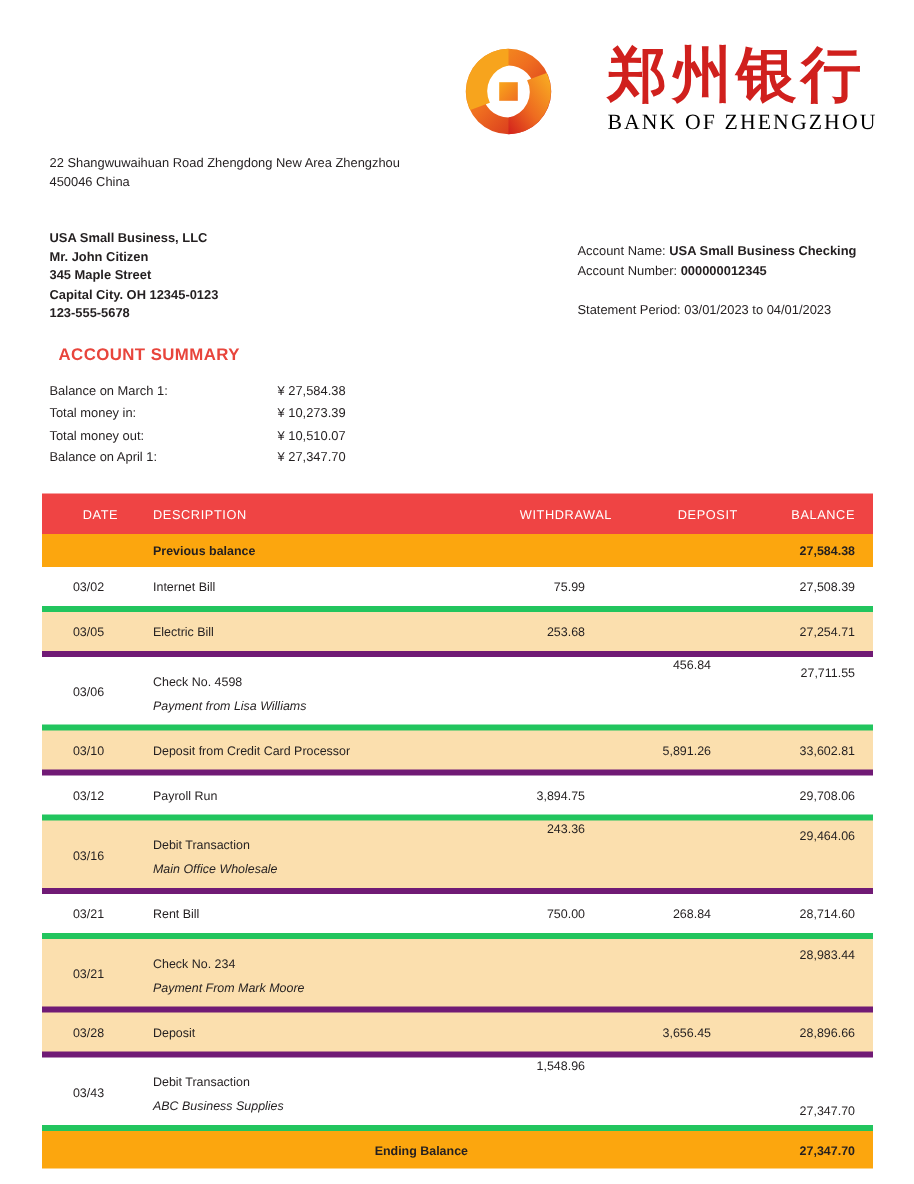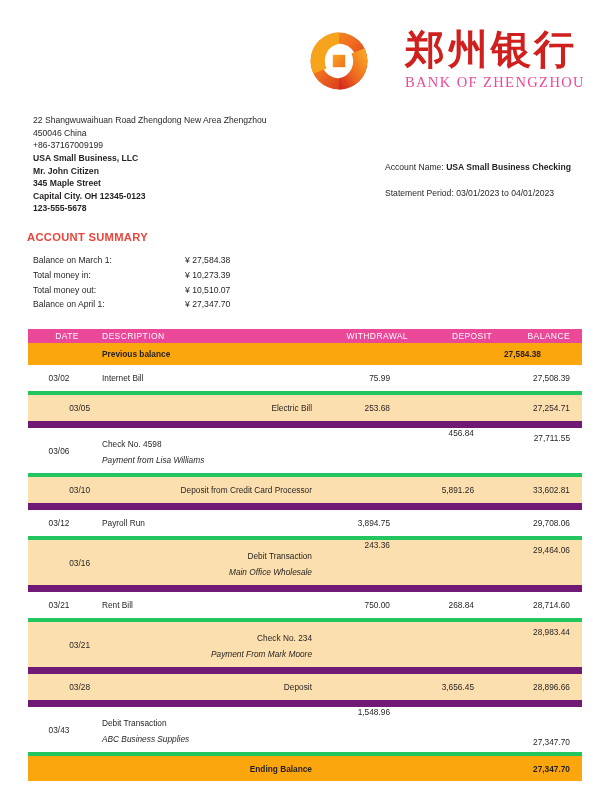--- a/index.html
+++ b/index.html
@@ -35,37 +35,36 @@
     line-height: 44px;
     color: #d0201d;
     font-weight: bold;
     letter-spacing: 3px;
     white-space: nowrap;
   }
   .logo-en {
     font-family: "Liberation Serif", "DejaVu Serif", serif;
     font-size: 14.5px;
     line-height: 18px;
-    color: #ec4899;
+    color: #000000;
     letter-spacing: 1.4px;
     text-align: center;
     margin-top: 1px;
     white-space: nowrap;
   }
 
   
   .bank-address {
     position: absolute;
     left: 33px;
     top: 102px;
     font-size: 8.6px;
     line-height: 12.6px;
     color: #231f20;
     white-space: nowrap;
-    margin-top: 12px;
   }
   .customer-address {
     position: absolute;
     left: 33px;
     top: 152px;
     font-size: 8.6px;
     line-height: 12.6px;
     font-weight: bold;
     color: #231f20;
     white-space: nowrap;
@@ -80,21 +79,21 @@
     color: #231f20;
     white-space: nowrap;
   }
   .account-info .k { font-weight: normal; }
   .account-info .v { font-weight: bold; margin-top: 48px; }
   .stmt-period { margin-top: 13px; }
 
   
   .summary-title {
     position: absolute;
-    left: 27px;
+    left: 39px;
     top: 231px;
     font-size: 11.2px;
     font-weight: bold;
     color: #e8453c;
     letter-spacing: 0.3px;
   }
   .summary-table {
     position: absolute;
     left: 33px;
     top: 253px;
@@ -116,48 +115,48 @@
     font-size: 8.3px;
     table-layout: fixed;
   }
   .txn col.c-date  { width: 62px; }
   .txn col.c-desc  { width: 222px; }
   .txn col.c-with  { width: 108px; }
   .txn col.c-dep   { width: 84px; }
   .txn col.c-bal   { width: 78px; }
 
   .txn thead th {
-    background: #ec4899;
+    background: #ef4444;
     color: #ffffff;
     font-size: 8.5px;
     font-weight: normal;
     letter-spacing: 0.4px;
-    height: 14px;
+    height: 27px;
     padding: 0 0 0 16px;
     vertical-align: middle;
   }
   .txn thead th.h-date { text-align: center; }
   .txn thead th.h-desc { text-align: left; padding-left: 12px; }
   .txn thead th.h-with,
   .txn thead th.h-dep,
   .txn thead th.h-bal { text-align: right; padding-right: 12px; }
 
   .txn td { vertical-align: middle; padding: 0; }
   .txn tr.band td {
     background: #fca60e;
     font-weight: bold;
     height: 22px;
     color: #231f20;
   }
   .txn tr.band td.d-desc { padding-left: 12px; text-align: left; }
-  .txn tr.band td.d-bal  { padding-right: 30px; text-align: left; }
+  .txn tr.band td.d-bal  { padding-right: 12px; text-align: right; }
 
   .txn tr.r td { height: 26px; border-bottom: 4px solid #22c55e; }
   .txn tr.r.tall td { height: 39px; }
-  .txn tr.r.alt td { background: #fbdfae; border-bottom: 7px solid #701a75; text-align: right; }
+  .txn tr.r.alt td { background: #fbdfae; border-bottom: 4px solid #701a75; }
 
   .txn td.d-date { text-align: center; }
   .txn td.d-desc { text-align: left; padding-left: 12px; }
   .txn td.d-with,
   .txn td.d-dep { text-align: right; padding-right: 30px; }
   .txn td.d-bal { text-align: right; padding-right: 12px; }
 
   .desc-main { display: block; }
   .desc-sub  { display: block; font-style: italic; margin-top: 6px; }
 
@@ -208,35 +207,38 @@
     </svg>
     <div class="logo-text">
       <div class="logo-cn">郑州银行</div>
       <div class="logo-en">BANK OF ZHENGZHOU</div>
     </div>
   </div>
 
   <div class="bank-address">
     <div>22 Shangwuwaihuan Road Zhengdong New Area Zhengzhou</div>
     <div>450046 China</div>
-    <div>+86-37167009199</div>
   </div>
 
   <div class="customer-address">
     <div>USA Small Business, LLC</div>
     <div>Mr. John Citizen</div>
     <div>345 Maple Street</div>
     <div>Capital City. OH 12345-0123</div>
     <div>123-555-5678</div>
   </div>
 
   <div class="account-info">
     <div>
       <span class="k">Account Name:</span>
       <span class="v">USA Small Business Checking</span>
+    </div>
+    <div>
+      <span class="k">Account Number:</span>
+      <span class="v">000000012345</span>
     </div>
     <div class="stmt-period">Statement Period: 03/01/2023 to 04/01/2023</div>
   </div>
 
   <div class="summary-title">ACCOUNT SUMMARY</div>
   <table class="summary-table">
     <tbody>
       <tr>
         <td class="lbl">Balance on March 1:</td>
         <td class="amt">¥ 27,584.38</td>

